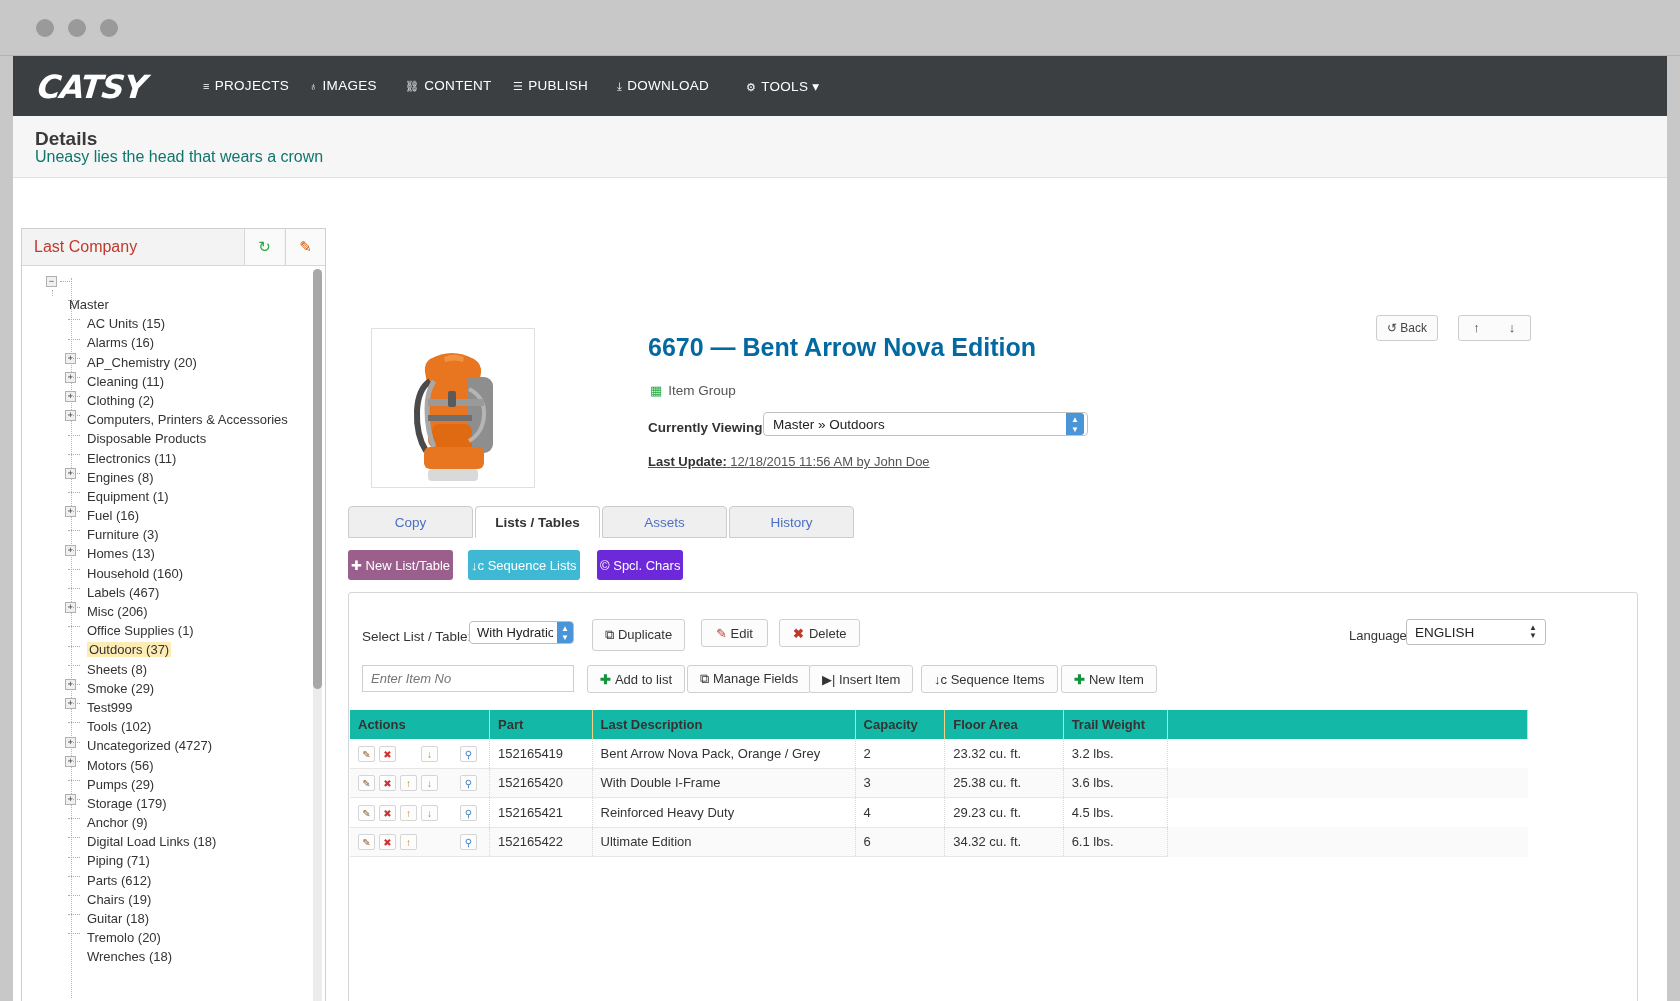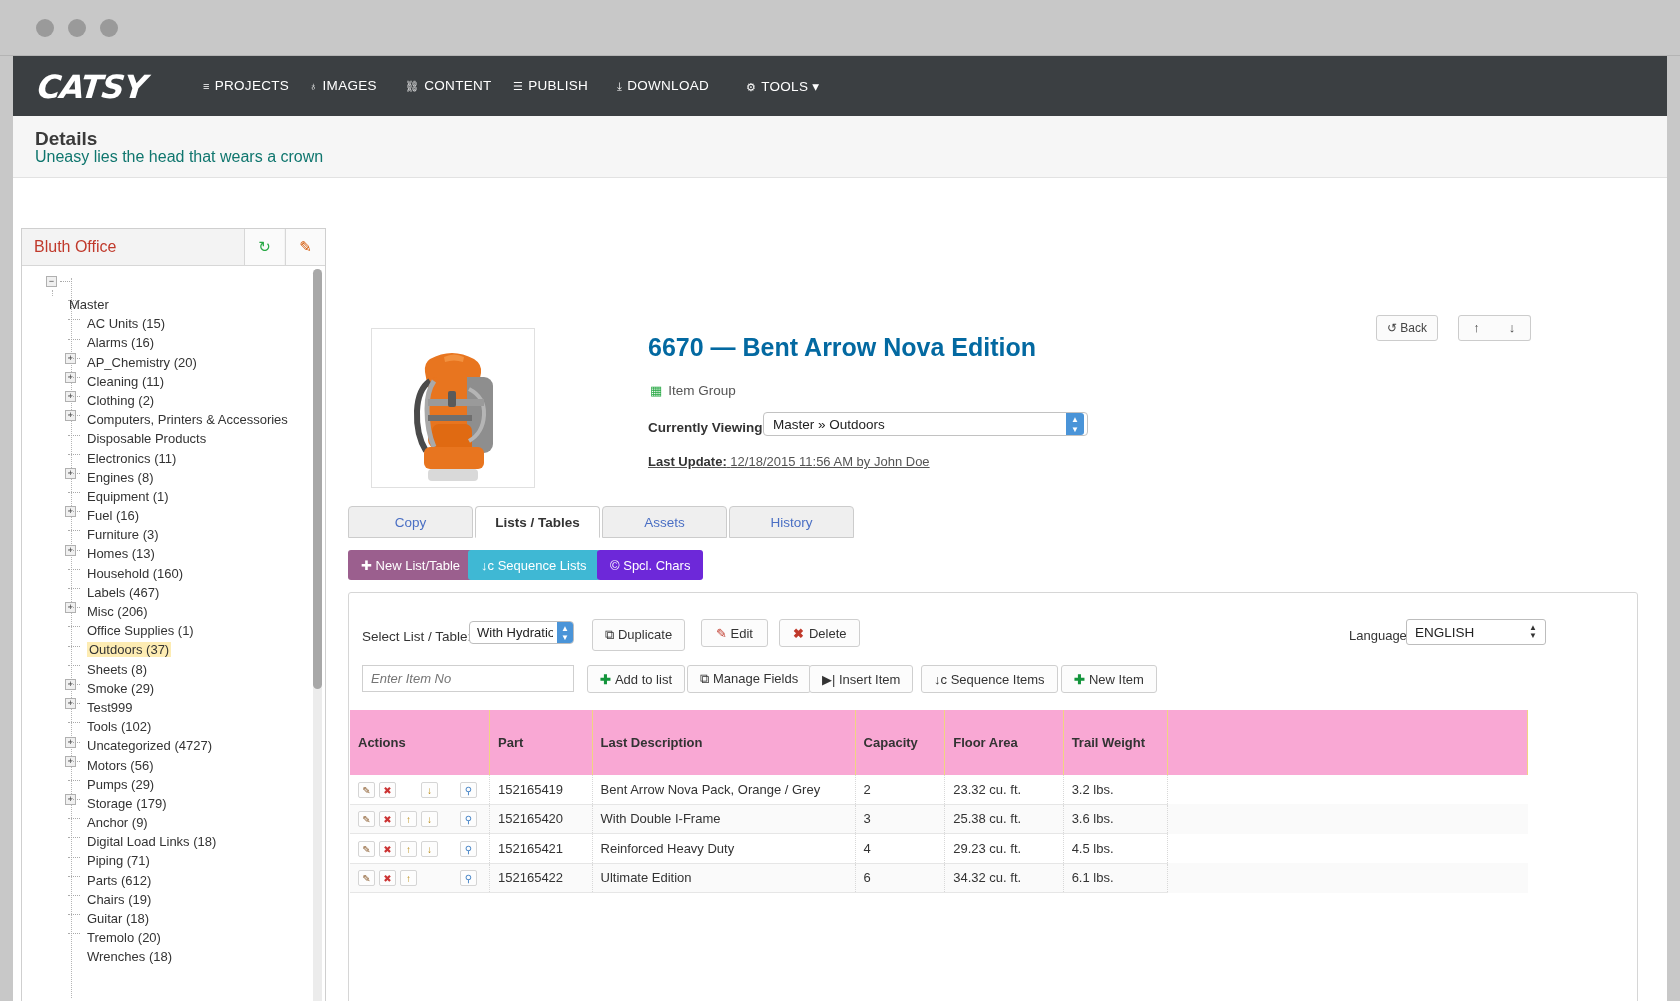--- a/index.html
+++ b/index.html
@@ -189,21 +189,21 @@
   #tab-copy { left:0; width:125px; }
   #tab-lists { left:127px; width:125px; }
   #tab-assets { left:254px; width:125px; }
   #tab-history { left:381px; width:125px; }
 
   
   .cbtn {
     position:absolute; top:322px; height:30px;
     border:none; border-radius:3px; color:#fff; font-size:13px;
     cursor:pointer; font-family:"Liberation Sans", sans-serif;
-    padding:0 13px; white-space:nowrap;
+    padding:0 3px; white-space:nowrap;
   }
   #btn-newlist { left:5px; background:#9b5f8e; }
   #btn-seqlists { left:125px; background:#3fb8d4; }
   #btn-spcl { left:254px; background:#6d28d9; }
 
   
   #panel {
     position:absolute; left:5px; top:364px; width:1290px; height:424px;
     background:#ffffff; border:1px solid #d6d6d6; border-radius:3px;
   }
@@ -254,22 +254,22 @@
   #btn-insertitem { left:460px; top:72px; height:28px; padding:0 12px; }
   #btn-seqitems { left:572px; top:72px; height:28px; padding:0 12px; }
   #btn-newitem { left:712px; top:72px; height:28px; padding:0 12px; }
   .gbtn .plus { color:#13943b; font-weight:bold; margin-right:4px; }
   .gbtn .redx { color:#c0392b; font-weight:bold; margin-right:5px; }
 
   
   #dtable { position:absolute; left:1px; top:117px; width:1178px; }
   #dtable table { border-collapse:collapse; width:1178px; font-size:13px; }
   #dtable th {
-    background:#f9a8d4; color:#333; font-weight:bold; text-align:left;
-    padding:25px 8px; border-right:1px solid #f0d482; height:28px;
+    background:#14b8a6; color:#333; font-weight:bold; text-align:left;
+    padding:7px 8px; border-right:1px solid #f0d482; height:28px;
   }
   #dtable td {
     padding:6px 8px; border-right:1px dotted #d8d8d8;
     border-bottom:1px solid #e6e6e6; color:#333; height:27px;
   }
   #dtable tr.alt td { background:#fafafa; }
   #dtable td.actions { white-space:nowrap; }
   .act {
     display:inline-block; width:17px; height:16px; margin-right:4px;
     border:1px solid #d5d5d5; border-radius:2px; background:#fdfdfd;
@@ -327,21 +327,21 @@
       </div>
     </div>
 
     <div id="pagehead">
       <div id="page-title">Details</div>
       <div id="page-sub">Uneasy lies the head that wears a crown</div>
     </div>
 
     <div id="sidebar">
       <div id="tree-head">
-        <div id="company-name">Bluth Office</div>
+        <div id="company-name">Last Company</div>
         <div class="head-btn" id="refresh-btn">↻</div>
         <div class="head-btn" id="edit-btn">✎</div>
       </div>
       <div id="tree-body">
         <div id="tree-vline0"></div>
         <div id="tree-vline"></div>
         <div id="tree-nodes">
             <div class="tnode lvl0">
               <span class="exp">−</span>
               <span class="dash"></span>

